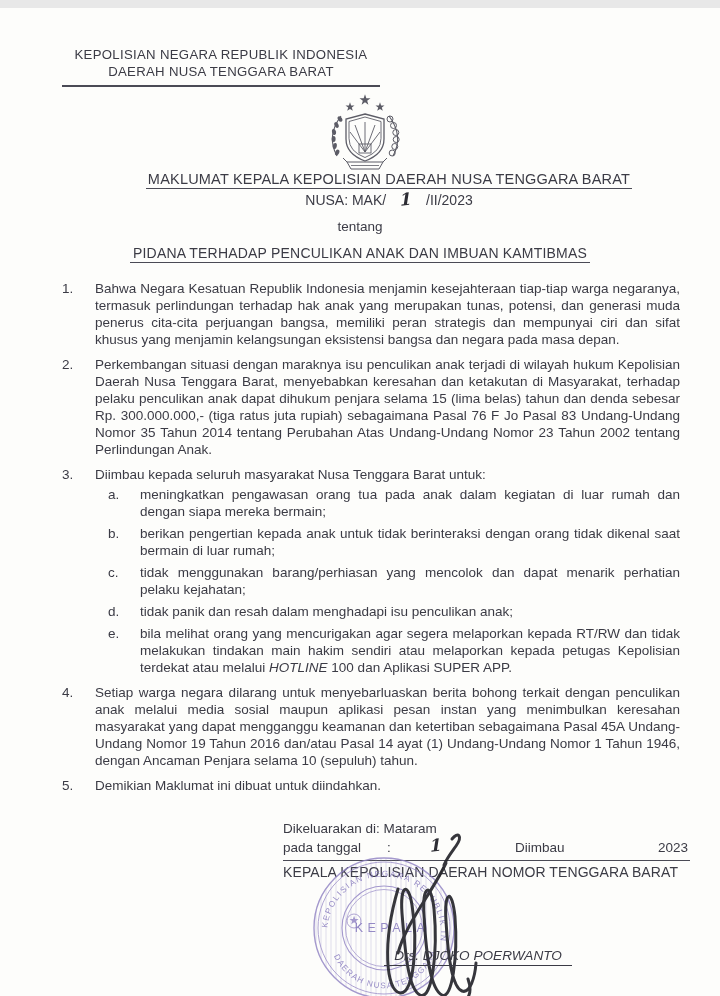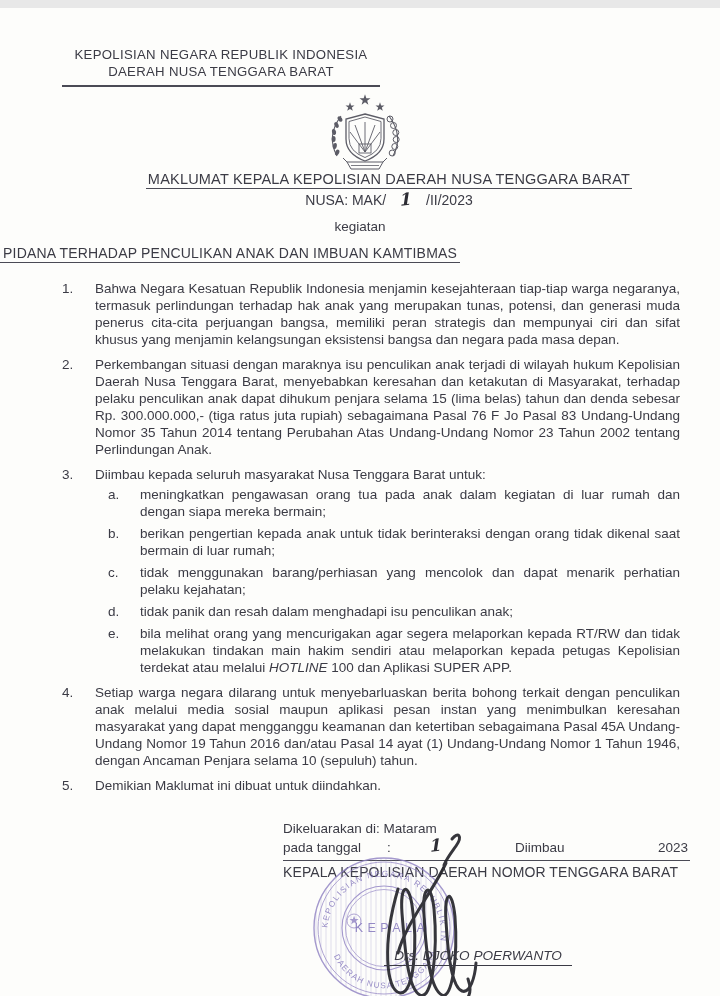--- a/index.html
+++ b/index.html
@@ -21,21 +21,21 @@
   .doc-title{display:inline-block;font-size:14.5px;letter-spacing:.2px;
     border-bottom:1.6px solid #4a4a55;padding:0 2px 1px 2px;}
   .nomor-line{margin-top:2px;font-size:14px;}
   .nomor-line .gap{display:inline-block;width:14px;}
   .hand{
     display:inline-block;font-family:"DejaVu Serif", serif;font-style:italic;
     font-weight:bold;font-size:17px;color:#2c2c33;
     transform:rotate(-6deg) skewX(-4deg);line-height:1;
   }
   .tentang{position:absolute;left:0;top:211px;width:720px;text-align:center;font-size:13.5px;}
-  .subject-wrap{position:absolute;left:0;top:236px;width:720px;}
+  .subject-wrap{position:absolute;left:0;top:236px;width:720px;text-align:center;}
   .subject{display:inline-block;font-size:14px;letter-spacing:.2px;
     border-bottom:1.6px solid #4a4a55;padding:0 3px 1px 3px;}
   
   .content{position:absolute;left:62px;top:272px;width:618px;font-size:13.5px;line-height:17px;}
   .item{display:flex;margin-bottom:8px;}
   .item .no{flex:0 0 33px;}
   .item .txt{flex:1;text-align:justify;}
   .item .txt-plain{flex:1;}
   .sublist{margin-left:46px;margin-top:3px;margin-bottom:8px;}
   .sub{display:flex;margin-bottom:5px;}
@@ -120,21 +120,21 @@
     </svg>
   </div>
 
   <div class="title-block">
     <div class="doc-title">MAKLUMAT KEPALA KEPOLISIAN DAERAH NUSA TENGGARA BARAT</div>
     <div class="nomor-line">
       <span>NUSA: MAK/</span><span class="gap"></span><span class="hand">1</span><span class="gap"></span><span>/II/2023</span>
     </div>
   </div>
 
-  <div class="tentang">kegiatan</div>
+  <div class="tentang">tentang</div>
 
   <div class="subject-wrap">
     <span class="subject">PIDANA TERHADAP PENCULIKAN ANAK DAN IMBUAN KAMTIBMAS</span>
   </div>
 
   <main class="content">
 
     <div class="item">
       <span class="no">1.</span>
       <div class="txt">Bahwa Negara Kesatuan Republik Indonesia menjamin kesejahteraan tiap-tiap warga negaranya, termasuk perlindungan terhadap hak anak yang merupakan tunas, potensi, dan generasi muda penerus cita-cita perjuangan bangsa, memiliki peran strategis dan mempunyai ciri dan sifat khusus yang menjamin kelangsungan eksistensi bangsa dan negara pada masa depan.</div>

